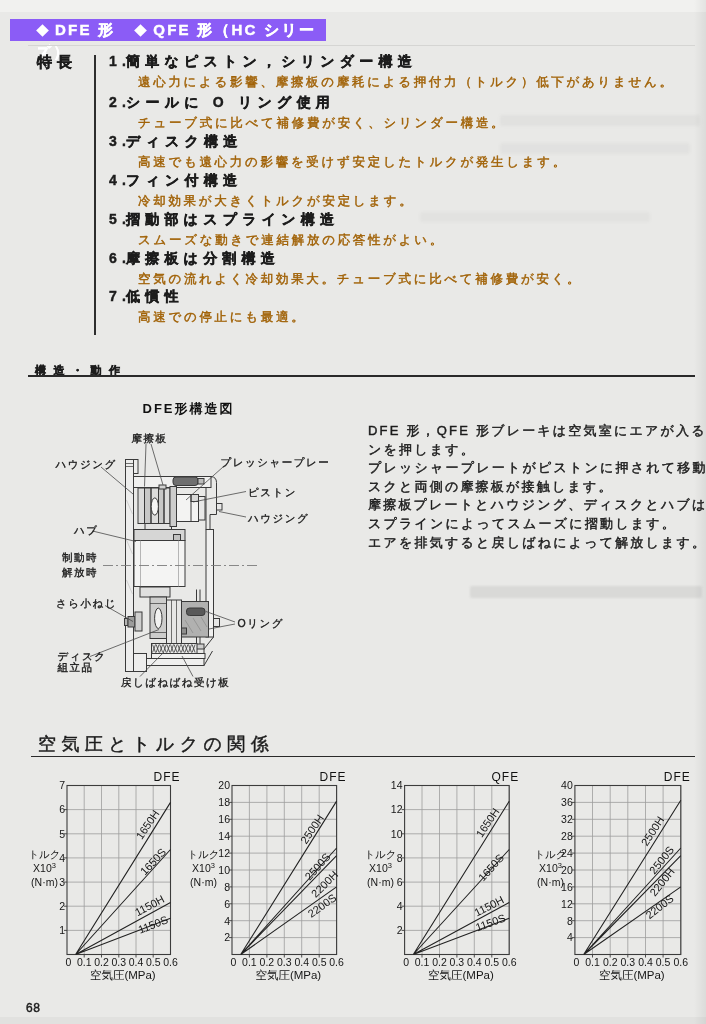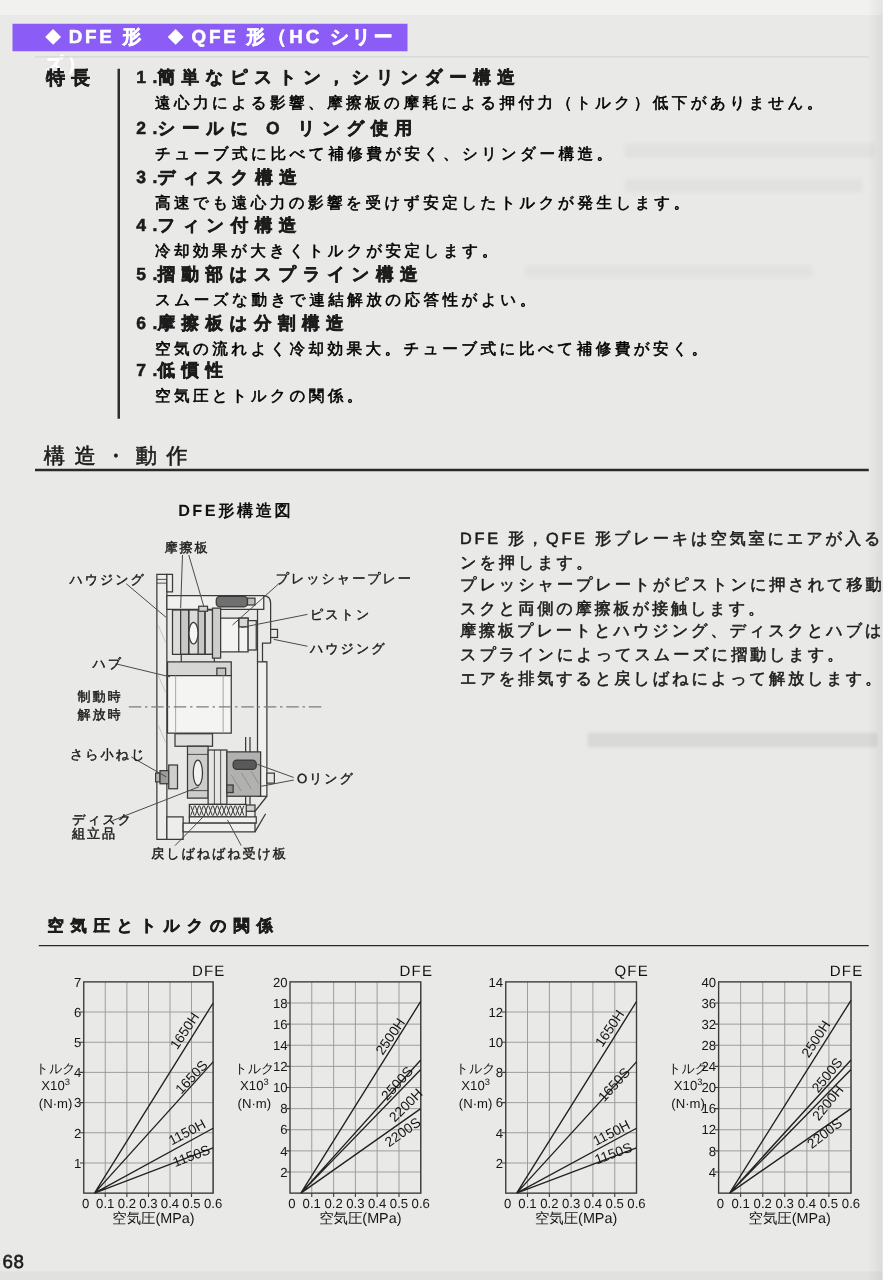--- a/index.html
+++ b/index.html
@@ -1,21 +1,21 @@
 <!DOCTYPE html>
 <html><head><meta charset="utf-8">
 <style>
 html,body{margin:0;padding:0}
 body{width:706px;height:1024px;position:relative;overflow:hidden;
  font-family:"Liberation Sans",sans-serif;background:#e9e9e7;color:#1c1c1c;-webkit-text-stroke:0.45px currentColor}
 .abs{position:absolute}
 .fh{position:absolute;left:109px;font-size:14px;font-weight:bold;white-space:nowrap;letter-spacing:5.2px}
 .fn{display:inline-block;width:16px;margin-right:1px}
 .dia{display:inline-block;width:9px;height:9px;background:#fff;transform:rotate(45deg);margin-right:8px;margin-left:2px}
-.fs{position:absolute;left:124px;font-size:12.5px;white-space:nowrap;letter-spacing:2.7px;color:#000000}
+.fs{position:absolute;left:138px;font-size:12.5px;white-space:nowrap;letter-spacing:2.7px;color:#a16207}
 </style></head>
 <body>
 
 <div class="abs" style="left:0;top:0;width:706px;height:12px;background:#f1f1ef"></div>
 <div class="abs" style="right:0;top:0;width:12px;height:1024px;background:linear-gradient(to right,rgba(0,0,0,0),rgba(0,0,0,0.06))"></div>
 <div class="abs" style="left:0;bottom:0;width:706px;height:7px;background:rgba(0,0,0,0.03)"></div>
 
 <div class="abs" style="left:500px;top:115px;width:200px;height:11px;background:rgba(80,80,78,0.05);border-radius:2px;filter:blur(1.5px)"></div>
 <div class="abs" style="left:500px;top:143px;width:190px;height:11px;background:rgba(80,80,78,0.045);border-radius:2px;filter:blur(1.5px)"></div>
 <div class="abs" style="left:420px;top:212px;width:230px;height:10px;background:rgba(80,80,78,0.04);border-radius:2px;filter:blur(1.5px)"></div>
@@ -48,23 +48,23 @@
 <div class="fh" style="top:210.5px"><span class="fn">5.</span>摺動部はスプライン構造</div>
 
 <div class="fs" style="top:231.5px">スムーズな動きで連結解放の応答性がよい。</div>
 
 <div class="fh" style="top:249.5px"><span class="fn">6.</span>摩擦板は分割構造</div>
 
 <div class="fs" style="top:270.5px">空気の流れよく冷却効果大。チューブ式に比べて補修費が安く。</div>
 
 <div class="fh" style="top:288.0px"><span class="fn">7.</span>低慣性</div>
 
-<div class="fs" style="top:309.0px">空気圧とトルクの関係。</div>
-
-<div class="abs" style="left:35px;top:353px;font-size:17px;font-weight:normal;letter-spacing:7.5px">構造・動作</div>
+<div class="fs" style="top:309.0px">高速での停止にも最適。</div>
+
+<div class="abs" style="left:35px;top:363px;font-size:11px;font-weight:bold;letter-spacing:7.5px">構造・動作</div>
 
 <div class="abs" style="left:28px;top:375px;width:667px;height:1.5px;background:#2a2a2a"></div>
 
 <svg class="abs" style="left:40px;top:395px" width="290" height="305" viewBox="40 395 290 305">
 
 <text x="142.5" y="413" font-size="13" font-weight="bold" fill="#111" letter-spacing="2">DFE形構造図</text>
 <g stroke="#3a3a3a" stroke-width="1" fill="none">
 
 <g>
         <rect x="125.5" y="459.5" width="8" height="212" fill="#ededec"></rect>
@@ -178,21 +178,21 @@
 <text x="237.5" y="626.5">Oリング</text>
 <text x="57.5" y="659.5">ディスク</text>
 <text x="57.5" y="670.5">組立品</text>
 <text x="121" y="686">戻しばね</text>
 <text x="169.5" y="686">ばね受け板</text>
 </g>
 </svg>
 
 <div class="abs" style="left:368px;top:422px;font-size:13px;line-height:18.6px;letter-spacing:2.2px;white-space:nowrap">DFE 形，QFE 形ブレーキは空気室にエアが入るとピスト<br>ンを押します。<br>プレッシャープレートがピストンに押されて移動し、ディ<br>スクと両側の摩擦板が接触します。<br>摩擦板プレートとハウジング、ディスクとハブはそれぞれ<br>スプラインによってスムーズに摺動します。<br>エアを排気すると戻しばねによって解放します。</div>
 
-<div class="abs" style="left:38px;top:732px;font-size:13px;font-weight:bold;letter-spacing:5.4px">空気圧とトルクの関係</div>
+<div class="abs" style="left:38px;top:732px;font-size:18px;font-weight:normal;letter-spacing:5.4px">空気圧とトルクの関係</div>
 
 <div class="abs" style="left:31px;top:756px;width:664px;height:1px;background:#2a2a2a"></div>
 
 <svg class="abs" style="left:0;top:762px" width="706" height="226" viewBox="0 762 706 226" font-family="Liberation Sans,sans-serif">
 
 <g>
       <path d="M84.2 785.5V954.5 M101.5 785.5V954.5 M118.8 785.5V954.5 M136.0 785.5V954.5 M153.2 785.5V954.5 M170.5 785.5V954.5 M67.0 930.4H170.5 M67.0 906.2H170.5 M67.0 882.1H170.5 M67.0 857.9H170.5 M67.0 833.8H170.5 M67.0 809.6H170.5" stroke="#9d9d9d" stroke-width="0.8" fill="none"></path>
 <path d="M64.0 930.4H67.0 M64.0 906.2H67.0 M64.0 882.1H67.0 M64.0 857.9H67.0 M64.0 833.8H67.0 M64.0 809.6H67.0 M84.2 954.5V957.5 M101.5 954.5V957.5 M118.8 954.5V957.5 M136.0 954.5V957.5 M153.2 954.5V957.5" stroke="#3c3c3c" stroke-width="0.9" fill="none"></path>
 <rect x="67.0" y="785.5" width="103.5" height="169.0" fill="none" stroke="#3c3c3c" stroke-width="1.1"></rect>
 <path d="M75.6 954.5L170.5 802.4 M75.6 954.5L170.5 849.5 M75.6 954.5L170.5 902.6 M75.6 954.5L170.5 918.3" stroke="#222" stroke-width="1.1" fill="none"></path>
@@ -311,13 +311,13 @@
 <text x="645.5" y="966" font-size="10.5" fill="#161616" text-anchor="middle">0.4</text>
 <text x="663.1" y="966" font-size="10.5" fill="#161616" text-anchor="middle">0.5</text>
 <text x="680.8" y="966" font-size="10.5" fill="#161616" text-anchor="middle">0.6</text>
 <text x="631.8" y="978.5" font-size="11.5" fill="#161616" text-anchor="middle">空気圧(MPa)</text>
 <text x="550.5" y="858" font-size="10.5" fill="#161616" text-anchor="middle">トルク</text>
 <text x="550.5" y="872" font-size="10.5" fill="#161616" text-anchor="middle">X10<tspan font-size="7.5" dy="-4">3</tspan></text>
 <text x="550.5" y="886" font-size="10.5" fill="#161616" text-anchor="middle">(N·m)</text>
     </g>
 </svg>
 
-<div class="abs" style="left:2px;top:1001px;font-size:15px;letter-spacing:0.5px">68</div>
+<div class="abs" style="left:26px;top:1001px;font-size:12px;letter-spacing:0.5px">68</div>
 
 </body></html>

